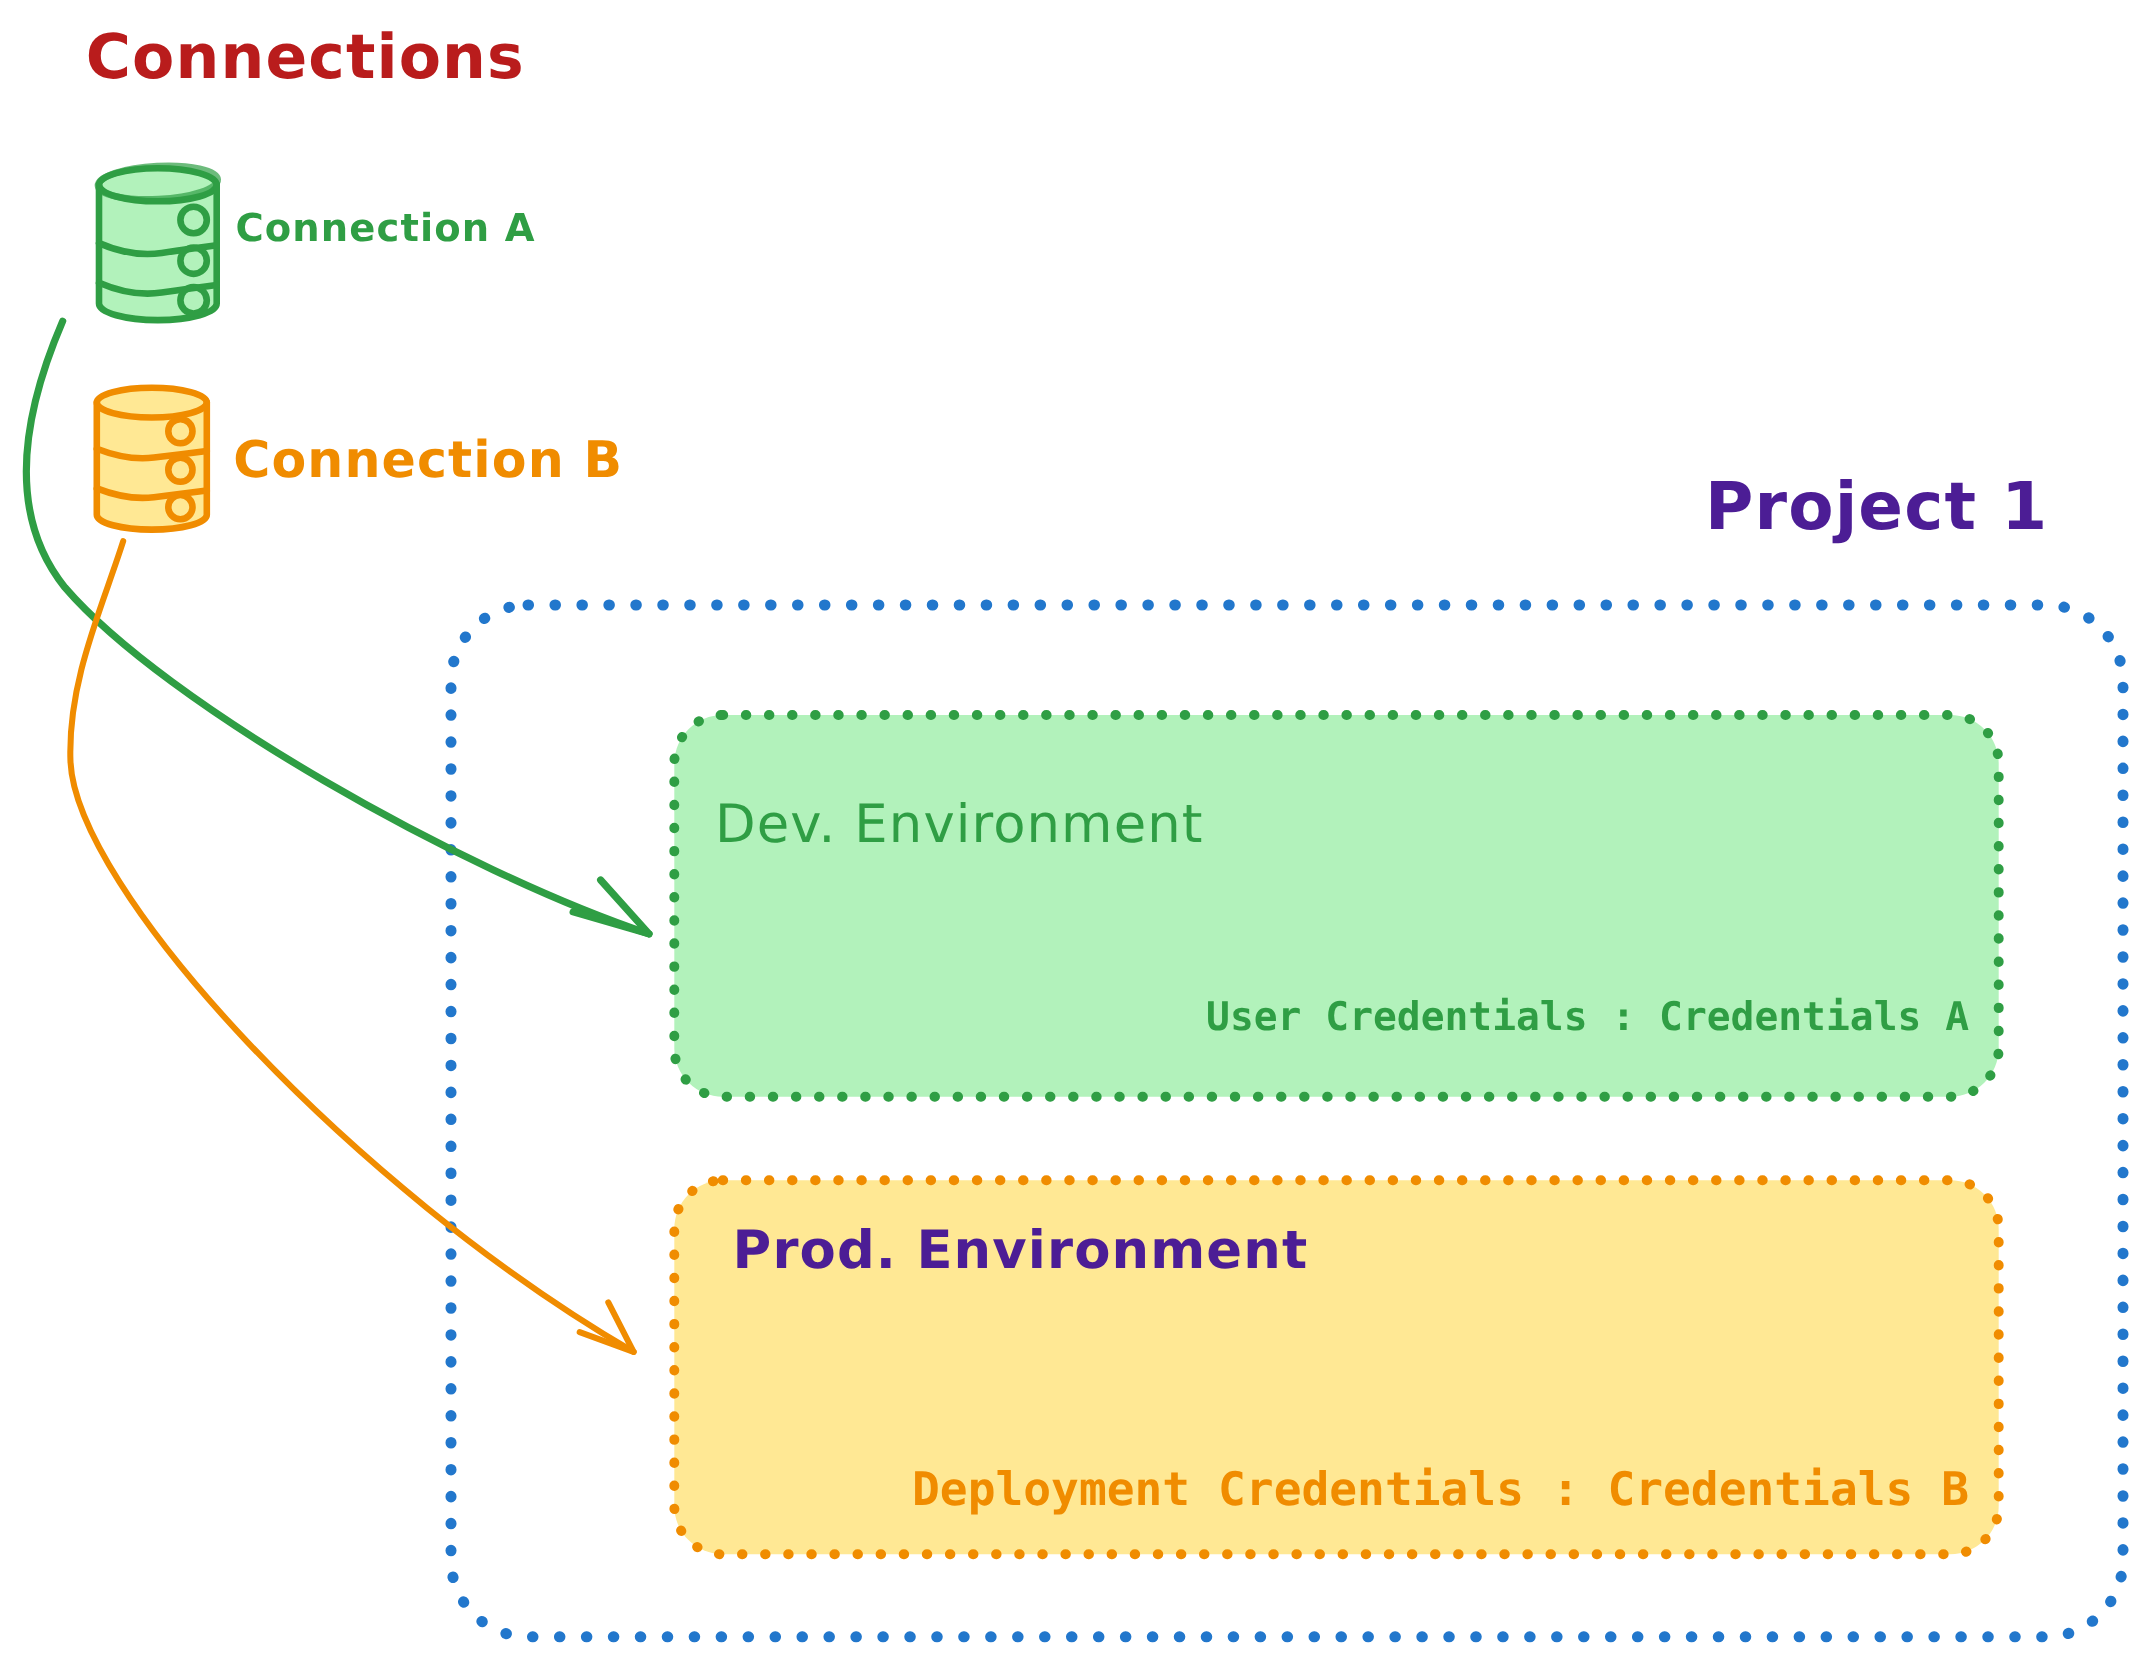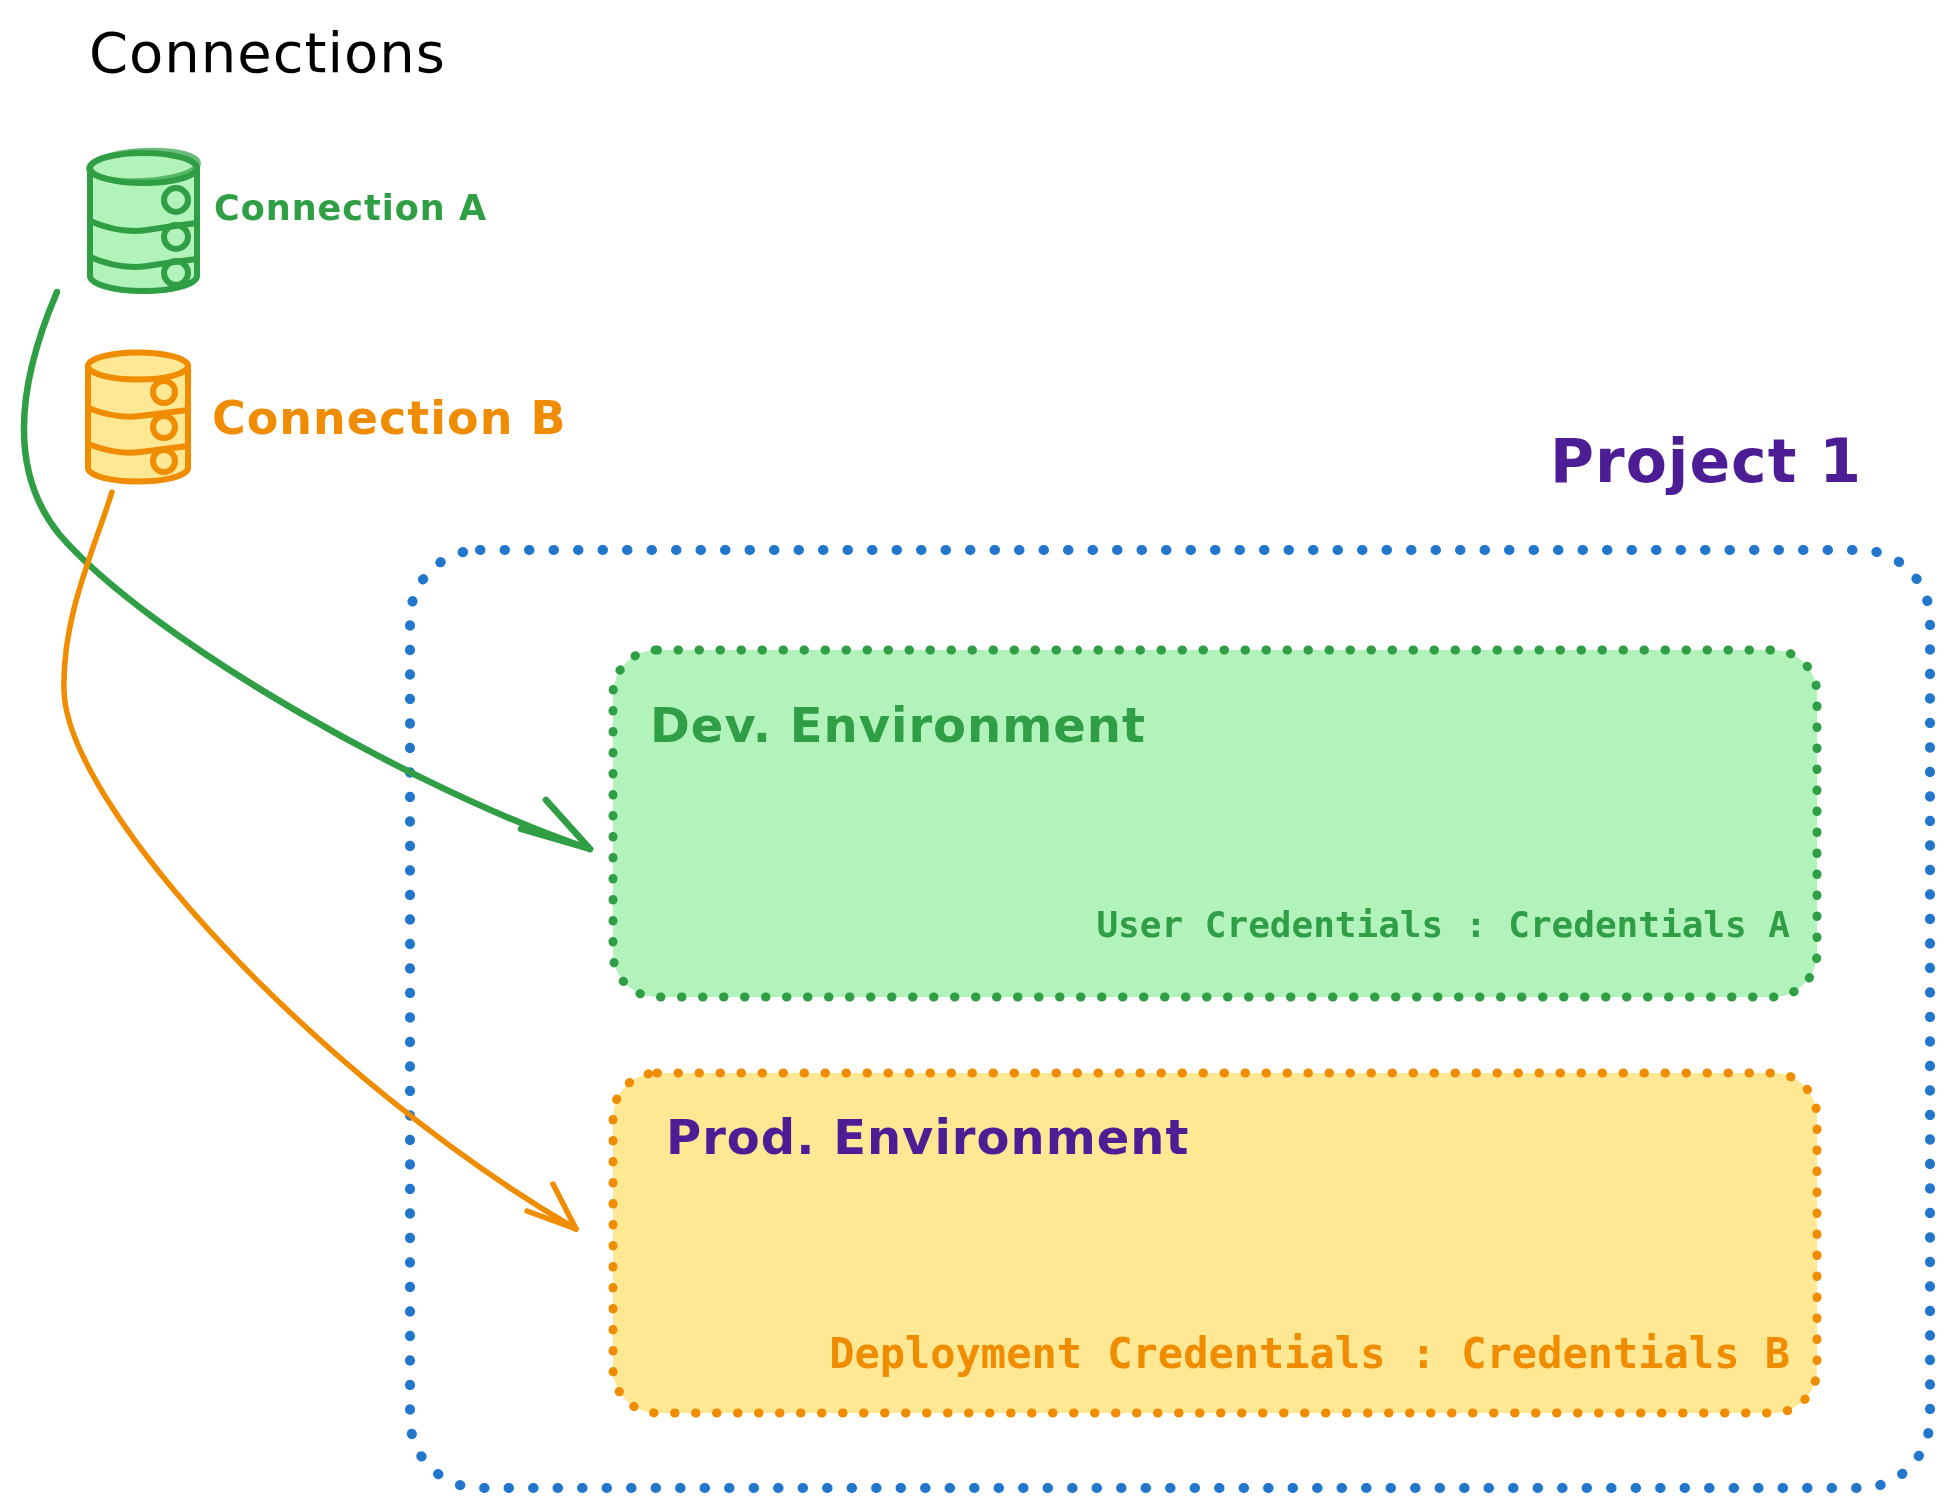--- a/index.html
+++ b/index.html
@@ -7,25 +7,25 @@
     position:relative;
     width:1948px;height:1506px;
     background:#ffffff;
     overflow:hidden;
     font-family:"DejaVu Sans", sans-serif;
   }
   svg.layer{position:absolute;left:0;top:0;}
   .label{position:absolute;white-space:nowrap;line-height:1.05;}
   .hand{font-family:"DejaVu Sans", sans-serif;letter-spacing:1px;}
   .mono{font-family:"DejaVu Sans Mono", monospace;}
-  .page-title{left:78px;top:24px;font-size:56px;font-weight:400;color:#000000;margin-left:11px;}
+  .page-title{left:78px;top:24px;font-size:56px;font-weight:700;color:#b91c1c;}
   .conn-a-label{left:214px;top:190px;font-size:35px;font-weight:700;color:#2f9e44;}
   .conn-b-label{left:212px;top:394px;font-size:46px;font-weight:700;color:#f08c00;text-align:center;}
   .project-title{right:86px;top:430px;font-size:60px;font-weight:700;color:#4c1d95;}
-  .dev-title{left:650px;top:700px;font-size:48px;font-weight:700;color:#2f9e44;}
+  .dev-title{left:650px;top:724px;font-size:48px;font-weight:400;color:#2f9e44;}
   .prod-title{left:666px;top:1112px;font-size:48px;font-weight:700;color:#4c1d95;}
   .dev-creds{right:158px;top:906px;font-size:36px;font-weight:700;color:#2f9e44;margin-left:41px;}
   .prod-creds{right:158px;top:1332px;font-size:42px;font-weight:700;color:#f08c00;margin-left:18px;}
 </style>
 </head>
 <body>
 
 <div class="canvas">
 
   <svg class="layer" width="1948" height="1506" viewBox="0 0 1948 1506">

